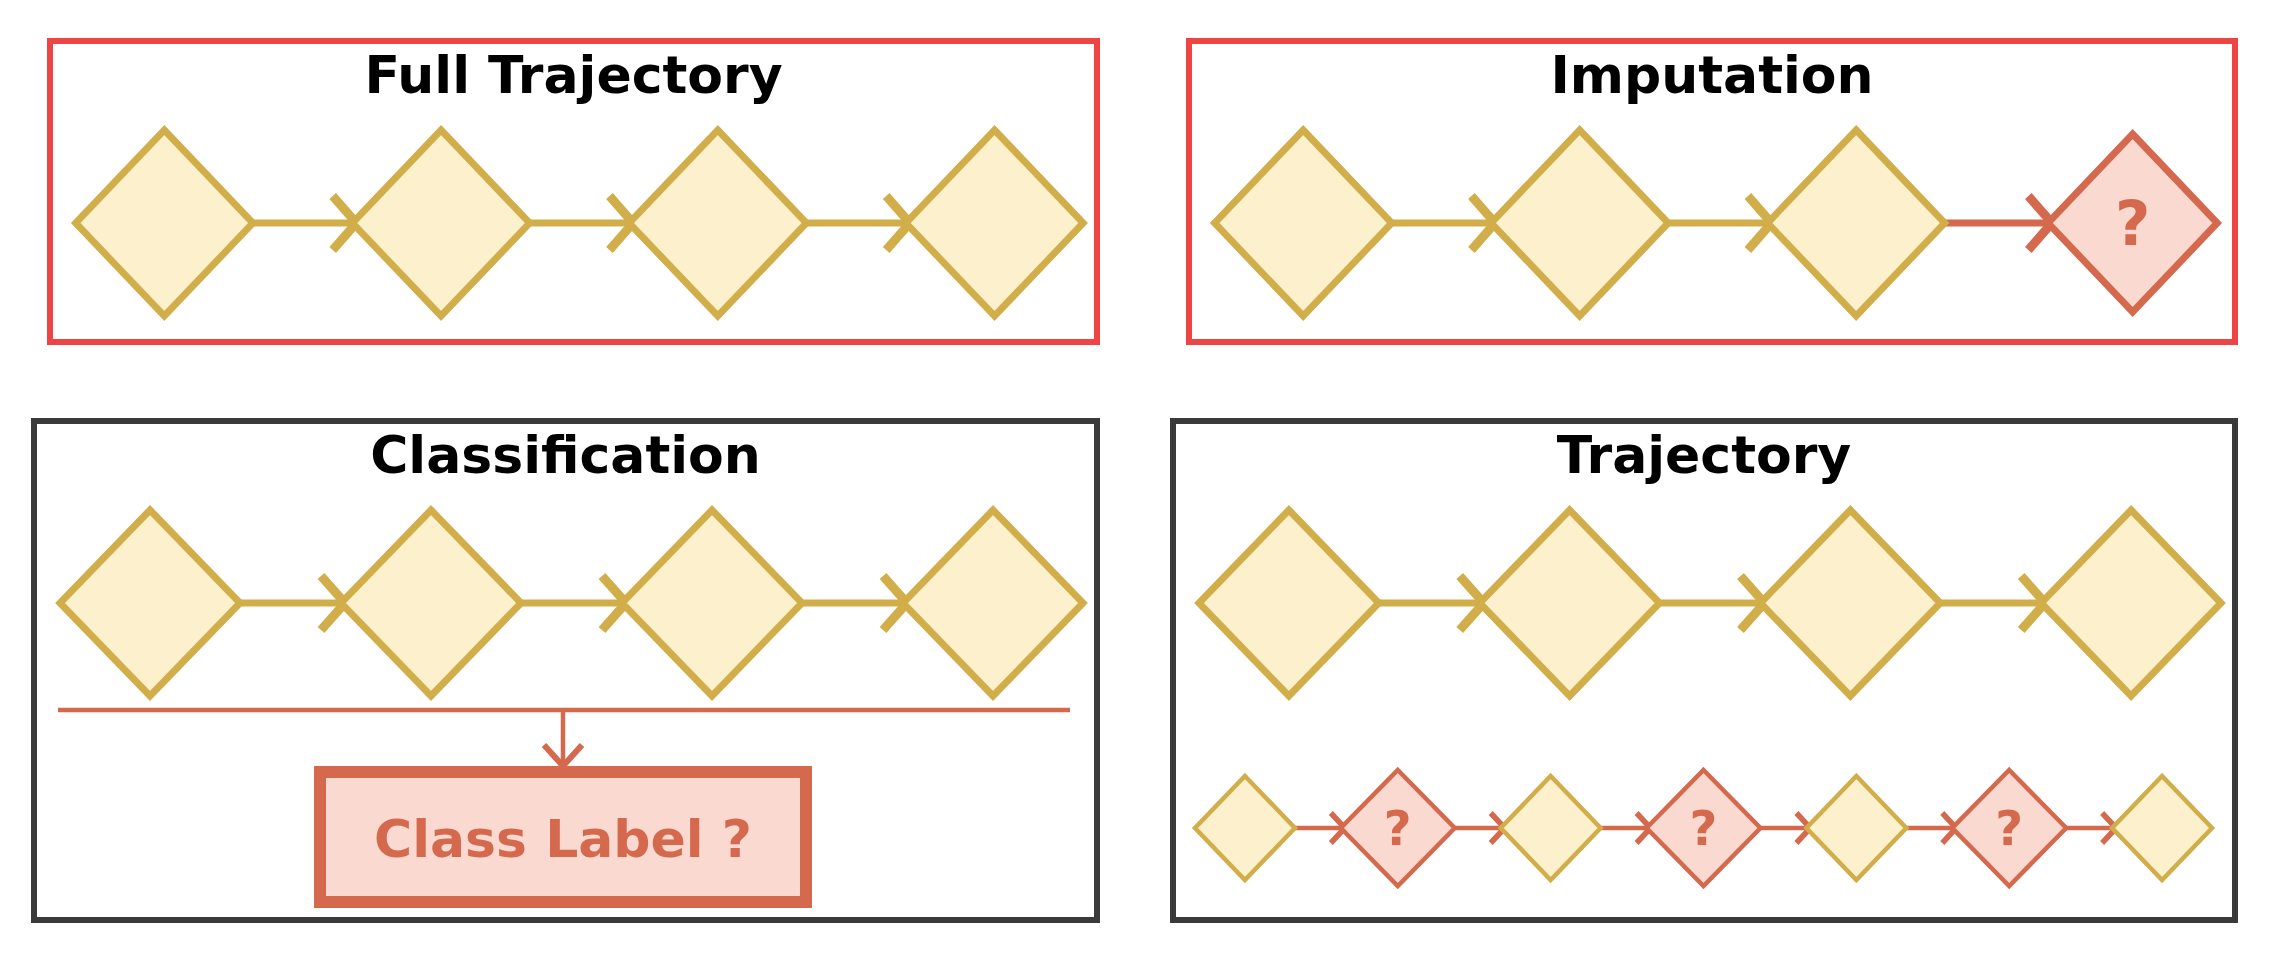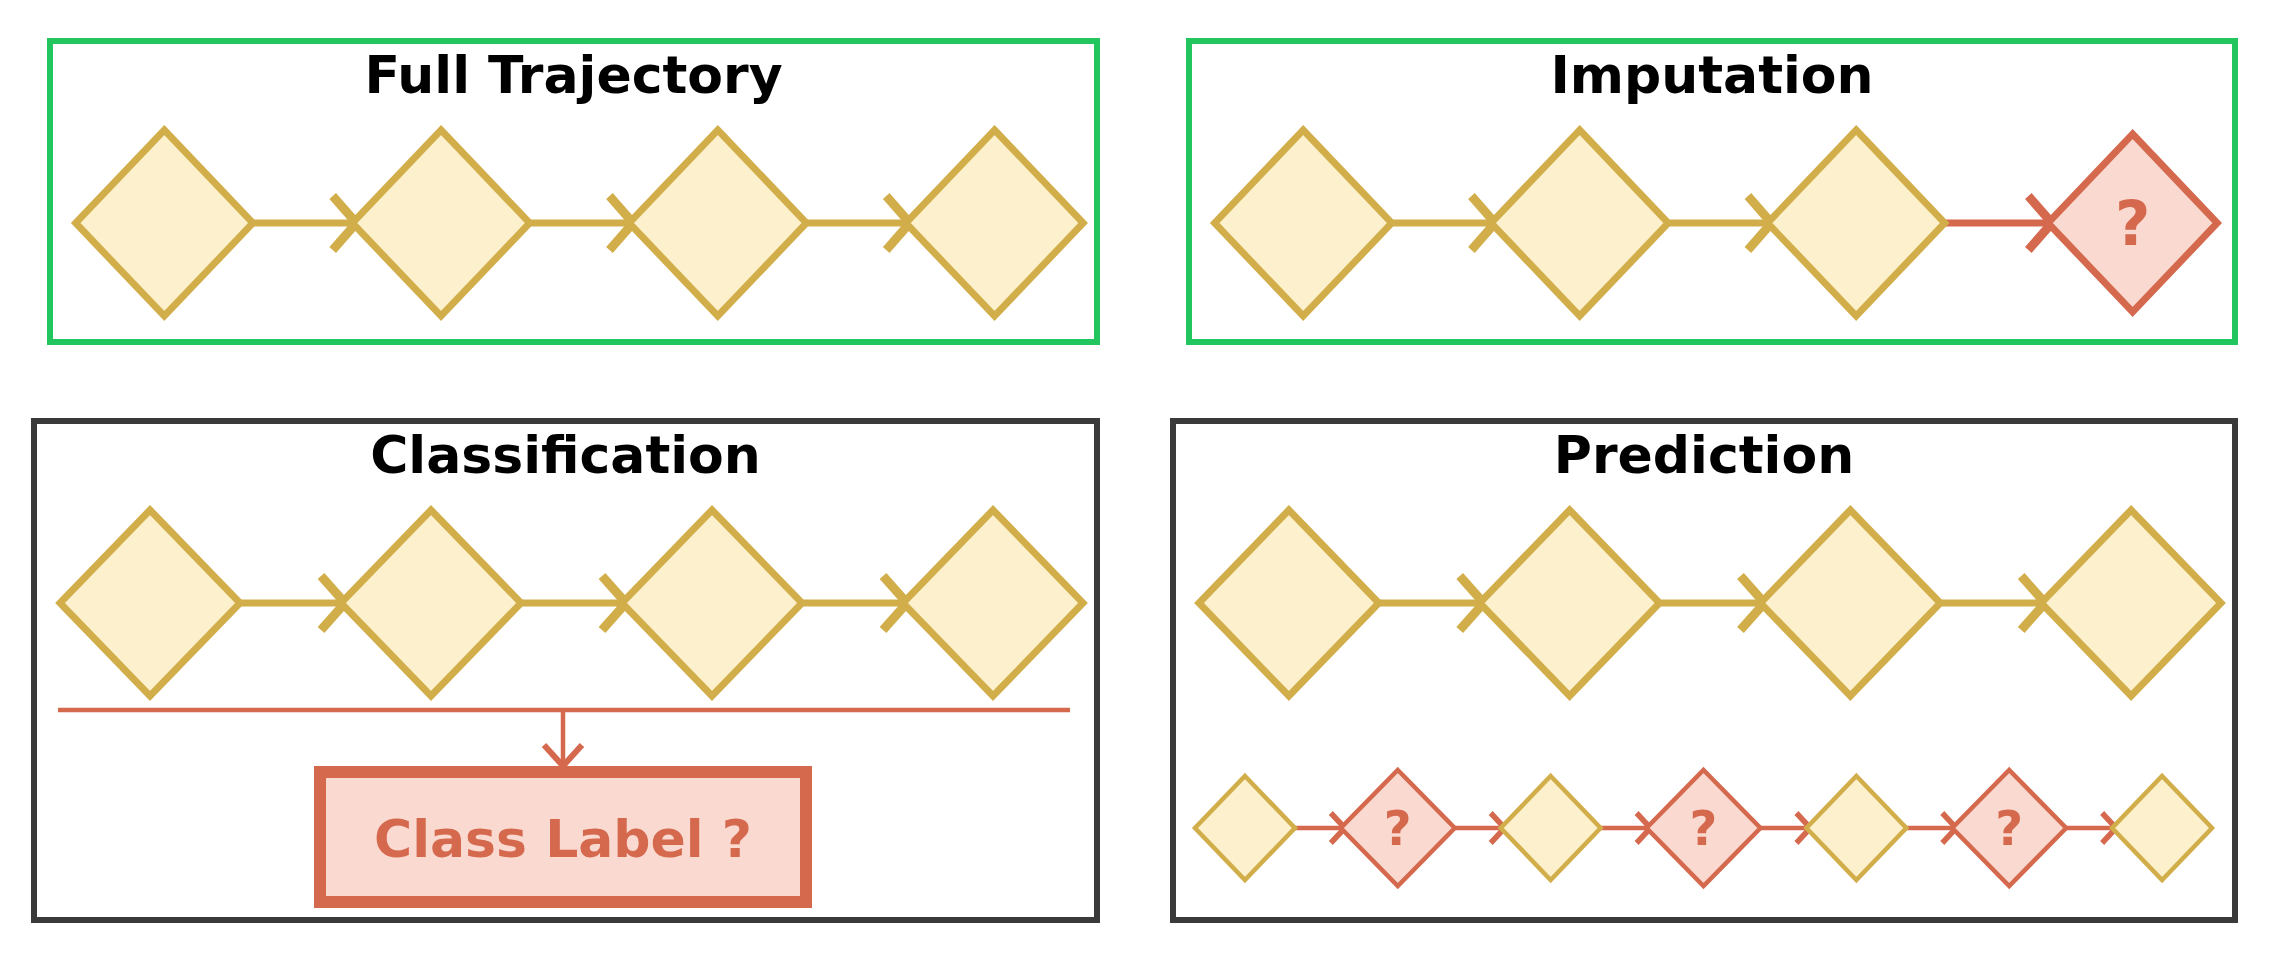--- a/index.html
+++ b/index.html
@@ -21,21 +21,21 @@
     padding: 38px 34px 42px 31px;
     box-sizing: border-box;
     width: 2272px;
     height: 965px;
   }
   .panel {
     position: relative;
     box-sizing: border-box;
     background: #ffffff;
   }
-  .panel.top-row    { border: 6px solid #22c55e; margin-left: 16px; }
+  .panel.top-row    { border: 6px solid #ef4444; margin-left: 16px; }
   .panel.bottom-row { border: 6px solid #3a3a3a; }
   .panel-title {
     position: absolute;
     top: 2px;
     left: 0;
     right: 0;
     margin: 0;
     text-align: center;
     font-family: "DejaVu Sans", sans-serif;
     font-weight: bold;
@@ -106,21 +106,21 @@
         <path d="M 956 86 L 1046 179 L 956 272 L 866 179 Z" fill="#FCF1CC" stroke="#D2AE4B" stroke-width="7" stroke-linejoin="miter"></path>
         <line x1="21" y1="286" x2="1033" y2="286" stroke="#D5694E" stroke-width="4.5"></line>
         <line x1="526" y1="286" x2="526" y2="338" stroke="#D5694E" stroke-width="4.5"></line>
         <path d="M 507 321 L 526 342 L 545 321" fill="none" stroke="#D5694E" stroke-width="6"></path>
         <rect x="283" y="348" width="486" height="130" fill="#FADAD0" stroke="#D5694E" stroke-width="12"></rect>
         <text x="526" y="414" dy="0.36em" text-anchor="middle" font-family="&quot;DejaVu Sans&quot;, sans-serif" font-weight="bold" font-size="52" fill="#D5694E">Class Label ?</text>
       </svg>
   </section>
 
   <section class="panel bottom-row">
-    <h2 class="panel-title">Prediction</h2>
+    <h2 class="panel-title">Trajectory</h2>
     <svg class="panel-canvas" viewBox="0 0 1057 493" preserveAspectRatio="none">
         <line x1="203" y1="179" x2="305" y2="179" stroke="#D2AE4B" stroke-width="7"></line>
         <path d="M 284 152 L 308 179 L 284 206" fill="none" stroke="#D2AE4B" stroke-width="9"></path>
         <line x1="484" y1="179" x2="586" y2="179" stroke="#D2AE4B" stroke-width="7"></line>
         <path d="M 565 152 L 589 179 L 565 206" fill="none" stroke="#D2AE4B" stroke-width="9"></path>
         <line x1="765" y1="179" x2="867" y2="179" stroke="#D2AE4B" stroke-width="7"></line>
         <path d="M 846 152 L 870 179 L 846 206" fill="none" stroke="#D2AE4B" stroke-width="9"></path>
         <path d="M 113 86 L 203 179 L 113 272 L 23 179 Z" fill="#FCF1CC" stroke="#D2AE4B" stroke-width="7" stroke-linejoin="miter"></path>
         <path d="M 394 86 L 484 179 L 394 272 L 304 179 Z" fill="#FCF1CC" stroke="#D2AE4B" stroke-width="7" stroke-linejoin="miter"></path>
         <path d="M 675 86 L 765 179 L 675 272 L 585 179 Z" fill="#FCF1CC" stroke="#D2AE4B" stroke-width="7" stroke-linejoin="miter"></path>

